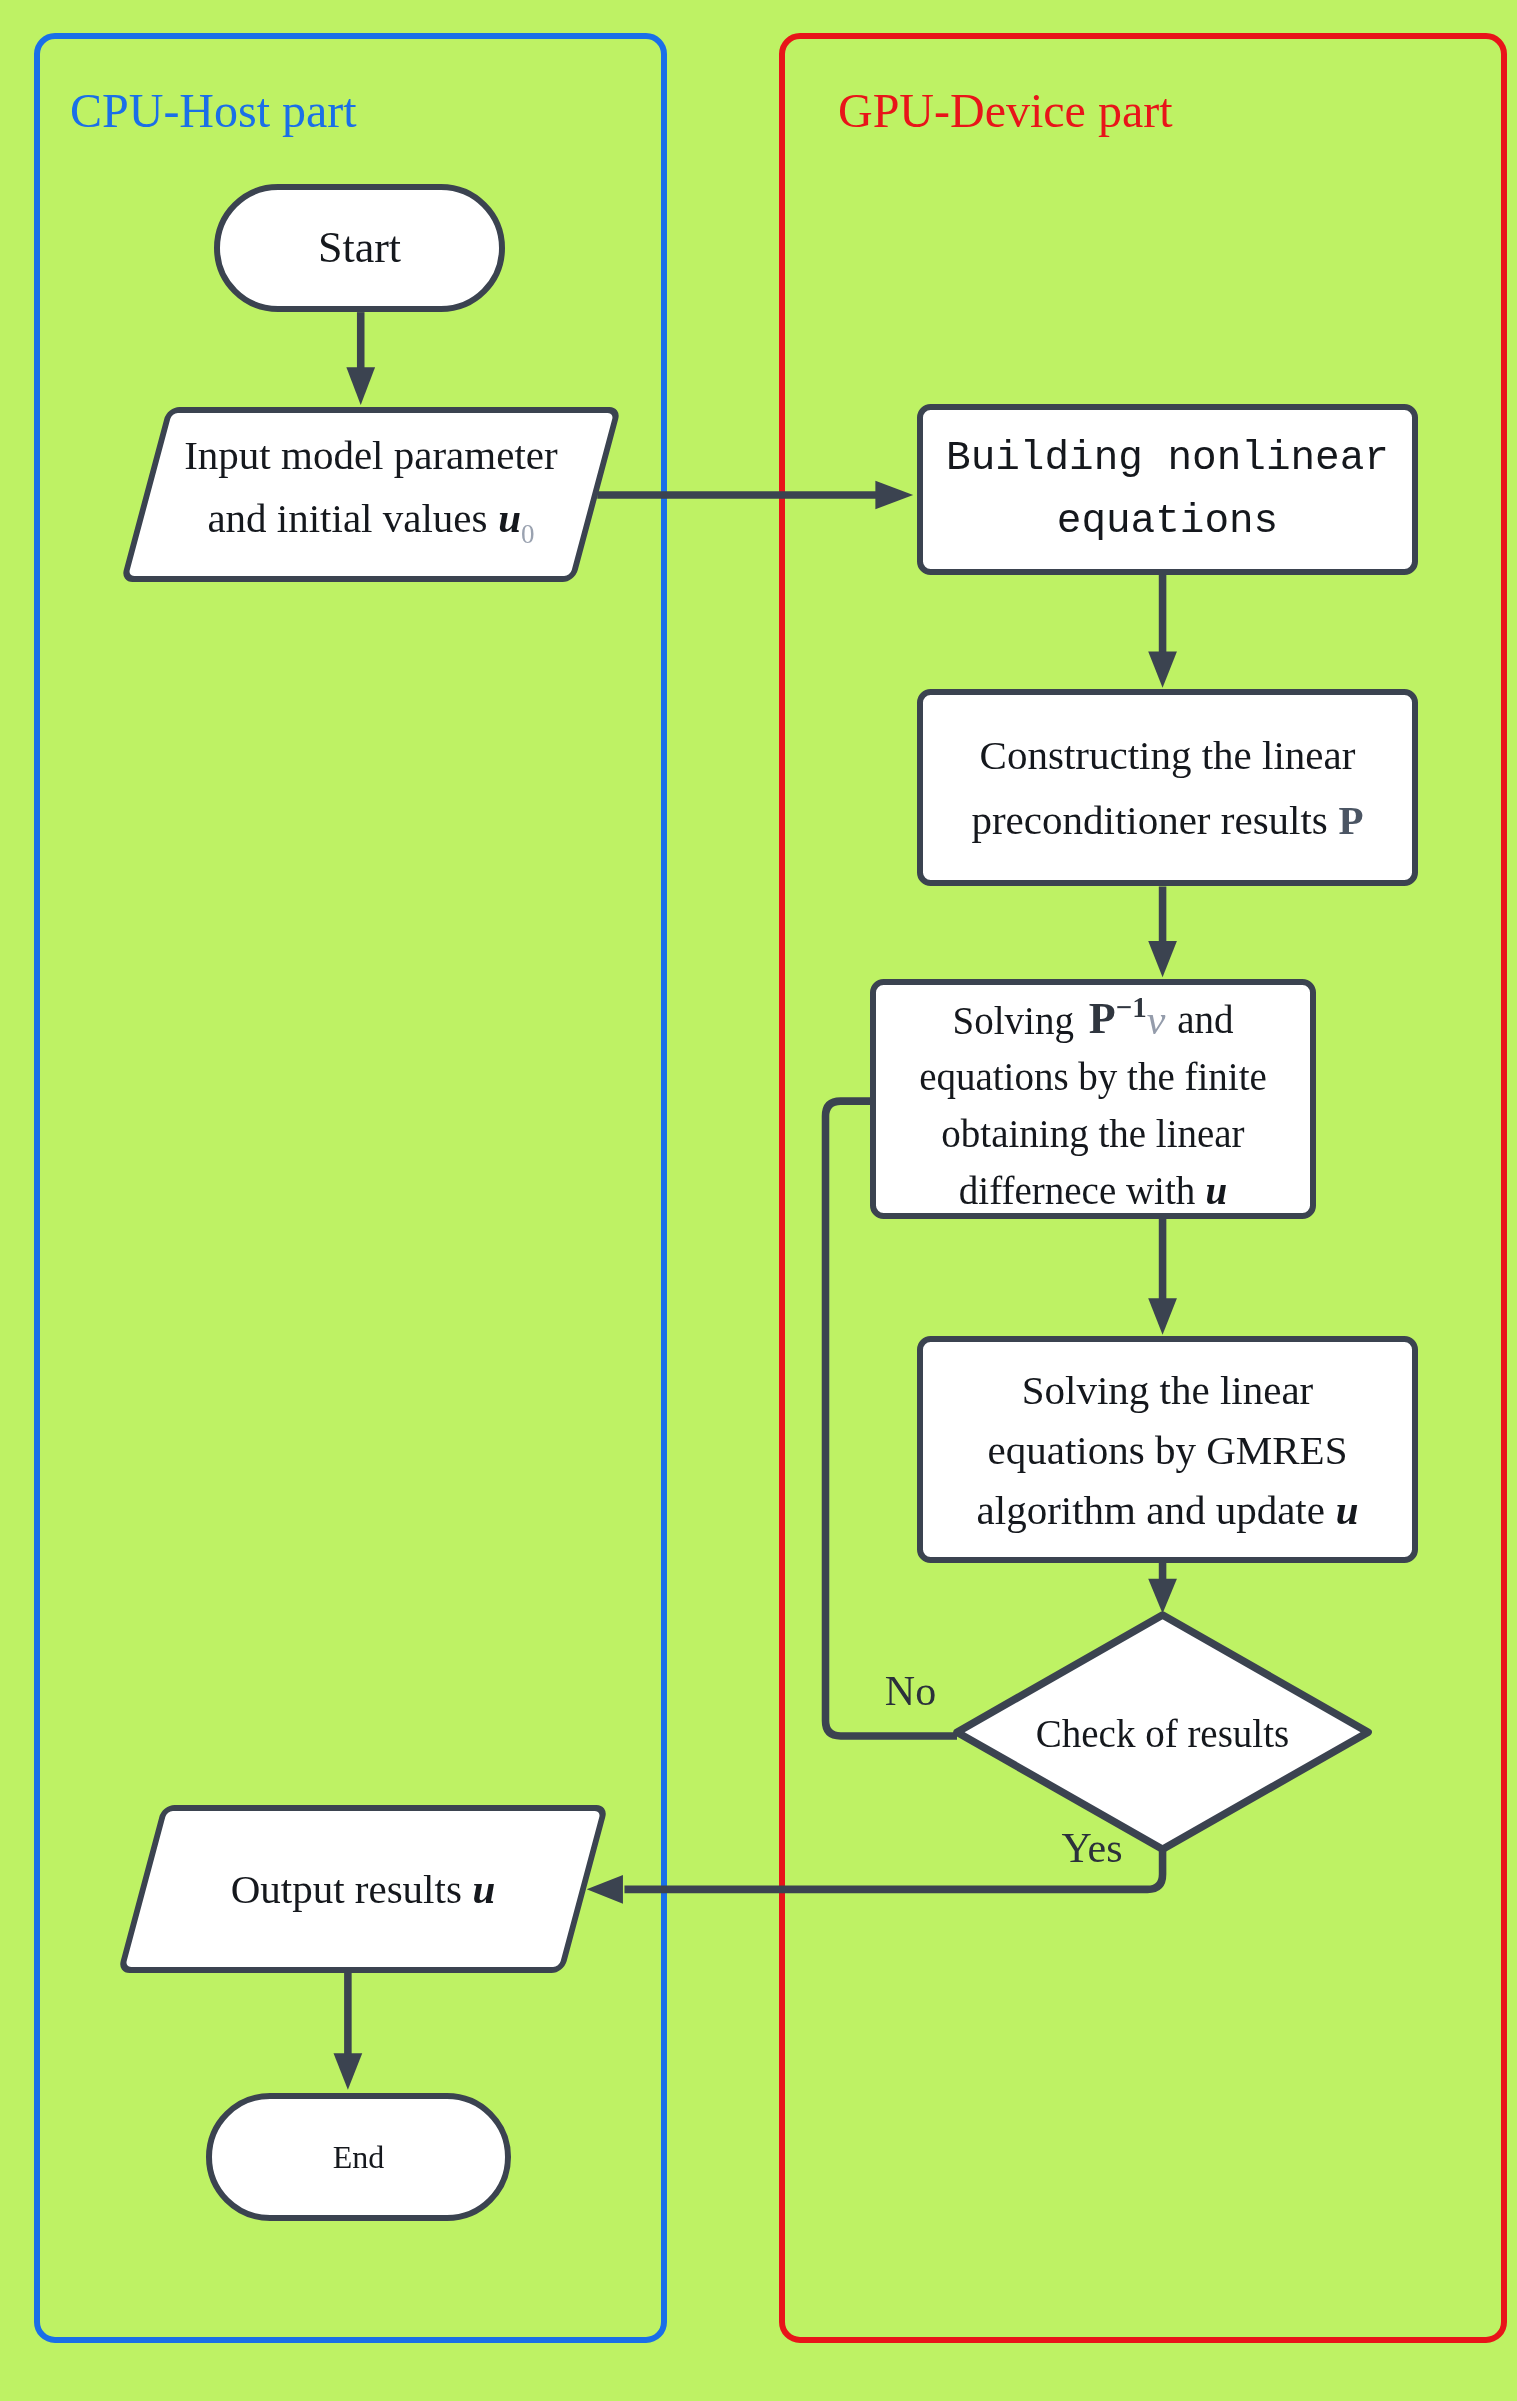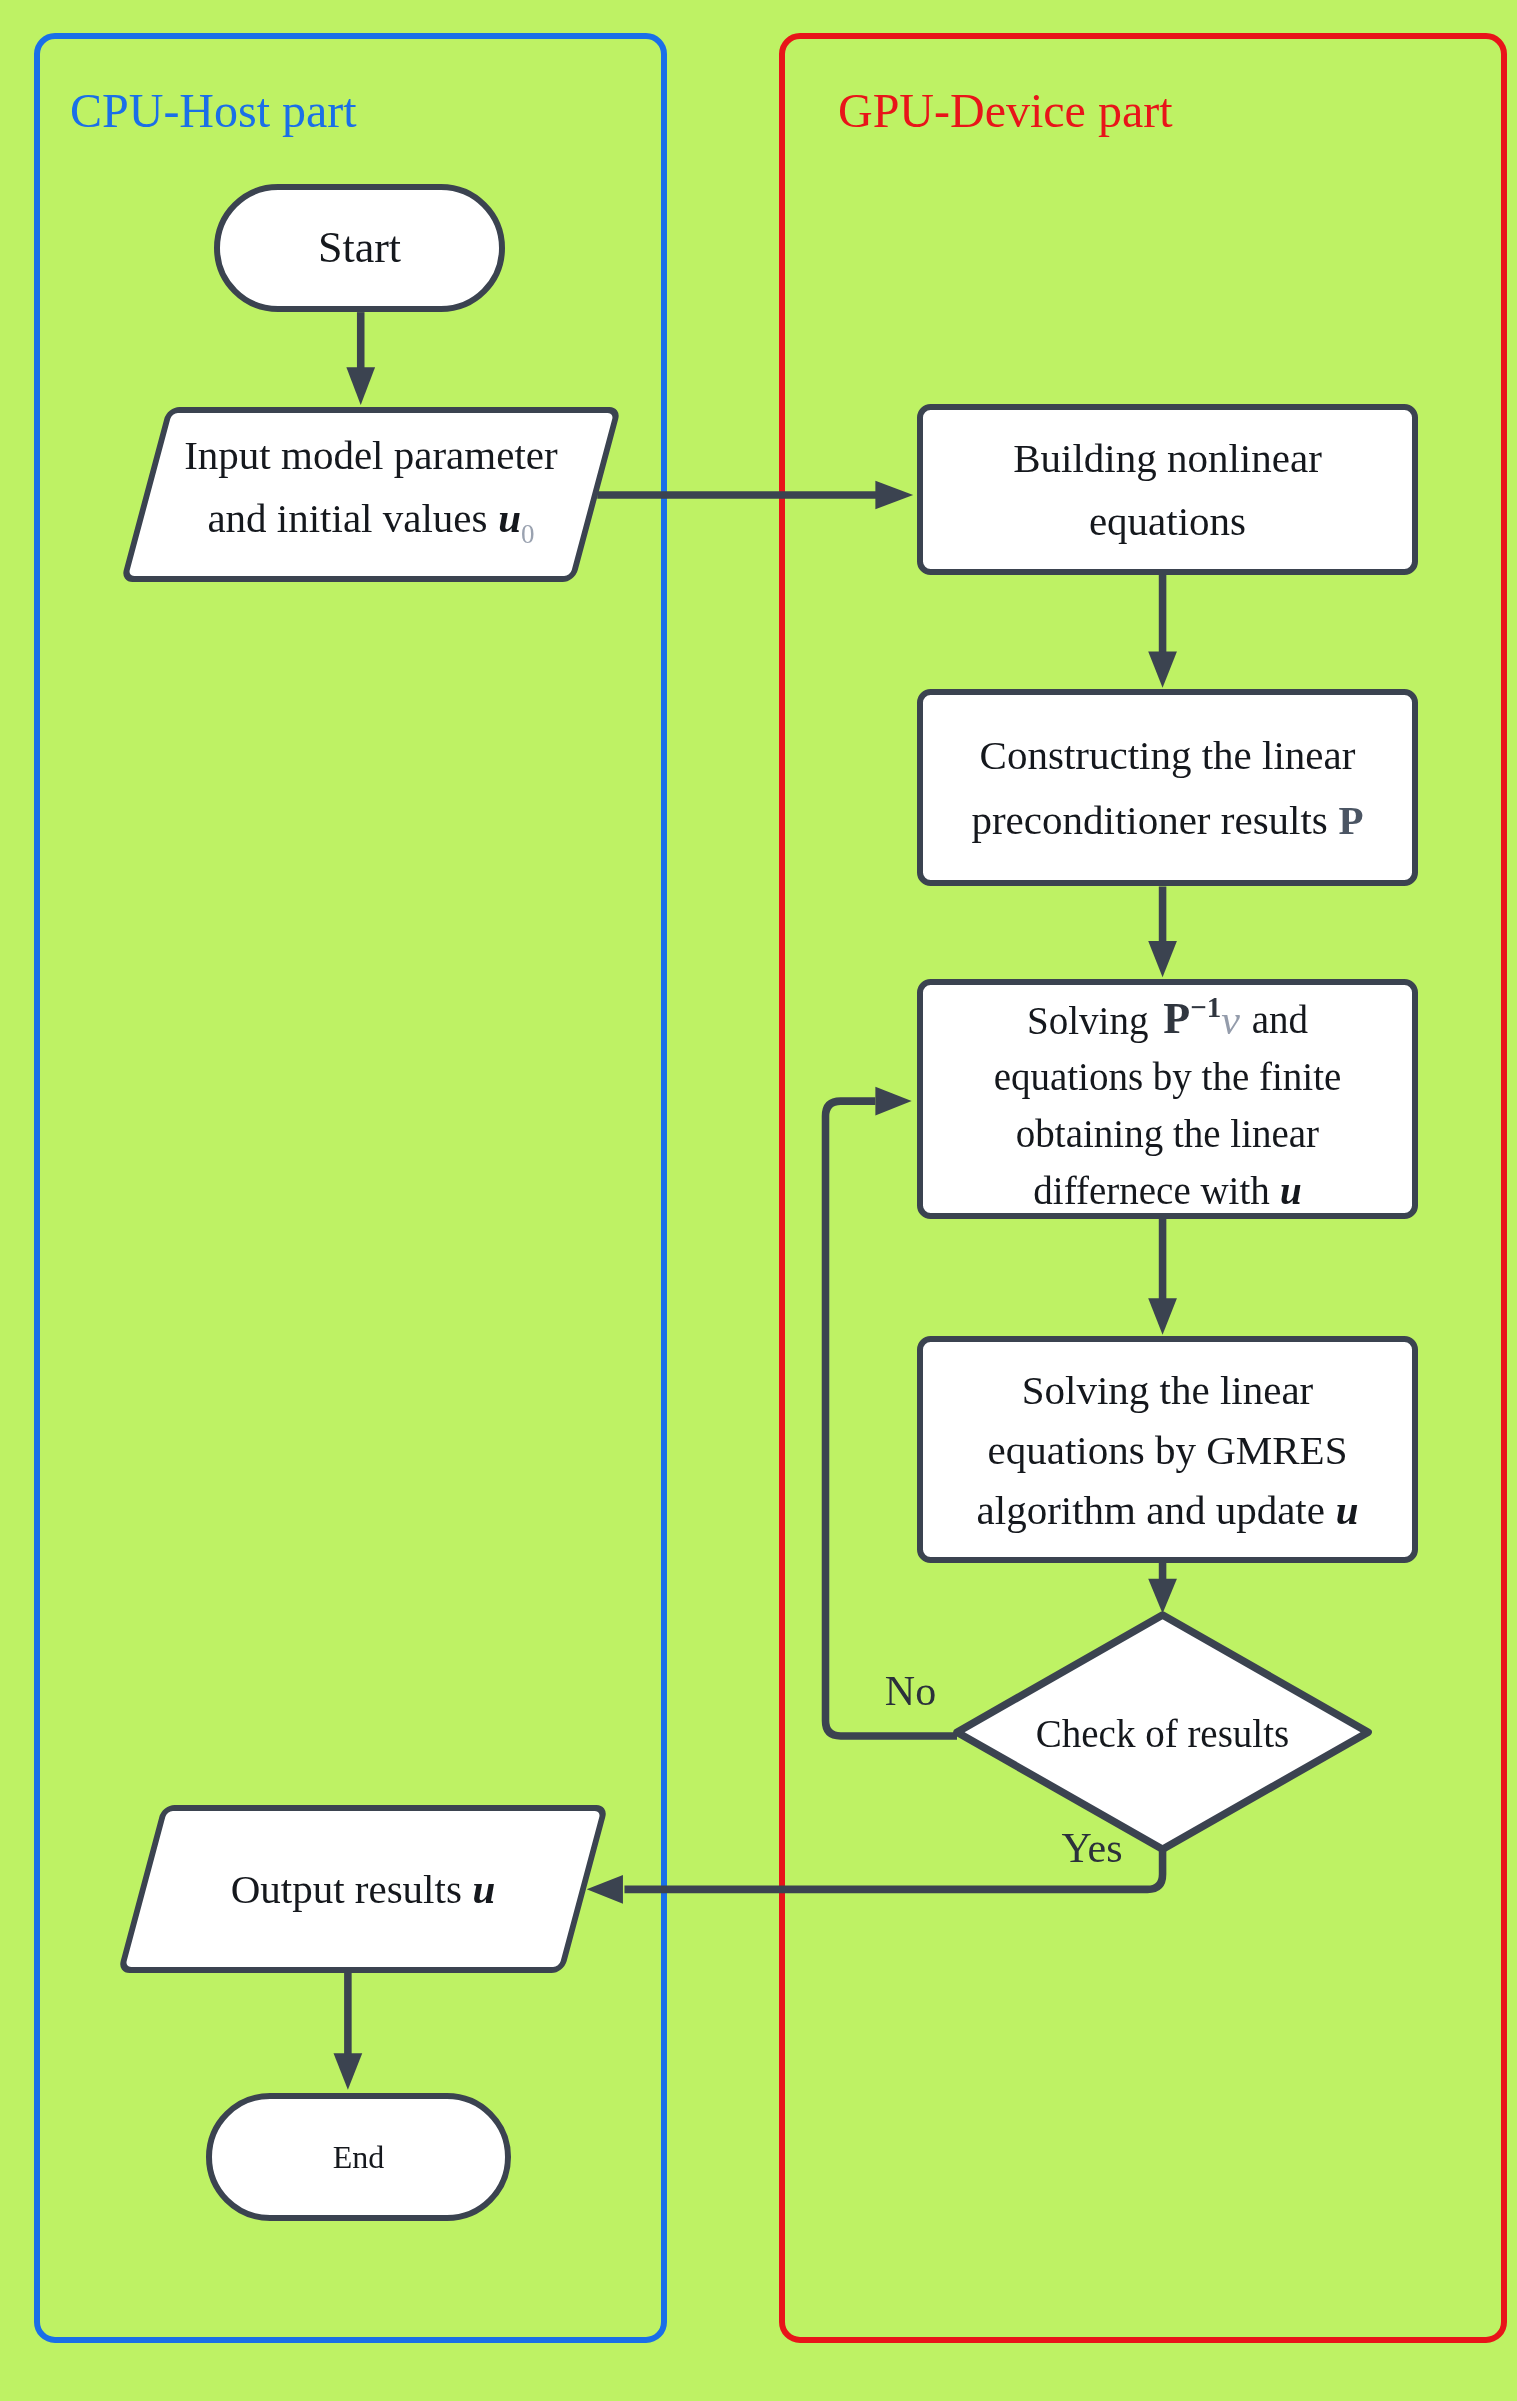--- a/index.html
+++ b/index.html
@@ -27,23 +27,23 @@
     background:#ffffff;border:6.8px solid #3b4350;box-sizing:border-box;
     text-align:center;font-size:41px;line-height:60px;
   }
   .node.terminator{border-radius:70px;}
   .node.box{border-radius:13.6px;}
   .node.para{border-radius:12px;transform:skewX(-15deg);}
   .unskew{transform:skewX(15deg);width:100%;text-align:center;}
   .ln{display:block;}
   .t-start{left:214px;top:184px;width:291px;height:128px;font-size:44px;}
   .p-input{left:144px;top:407px;width:454px;height:175px;line-height:63px;}
-  .b-building{left:917px;top:404px;width:501px;height:171px;line-height:63px;}
+  .b-building{left:917px;top:404px;width:501px;height:171px;line-height:63px;font-family:Liberation Mono, monospace;}
   .b-constructing{left:917px;top:689px;width:501px;height:197px;line-height:65px;}
-  .b-solving{left:917px;top:979px;width:501px;height:240px;line-height:57px;font-size:39px;}
+  .b-solving{left:870px;top:979px;width:446px;height:240px;line-height:57px;font-size:39px;}
   .b-gmres{left:917px;top:1336px;width:501px;height:227px;line-height:60px;}
   .p-output{left:140px;top:1805px;width:446px;height:168px;}
   .t-end{left:206px;top:2093px;width:305px;height:128px;font-size:32px;}
 
   .decision-label{
     position:absolute;left:981px;top:1707px;width:363px;text-align:center;
     font-size:39px;line-height:53px;
   }
   .edge-label{position:absolute;font-size:42px;line-height:45px;text-align:center;color:#2b313b;}
   .edge-label.no{left:850px;top:1669px;width:121px;}

